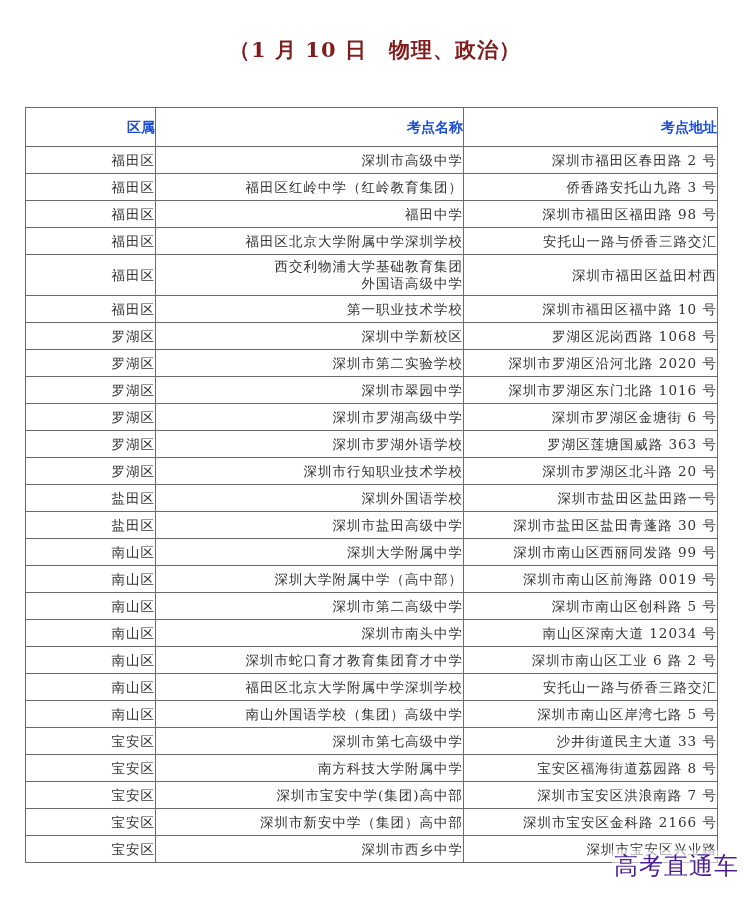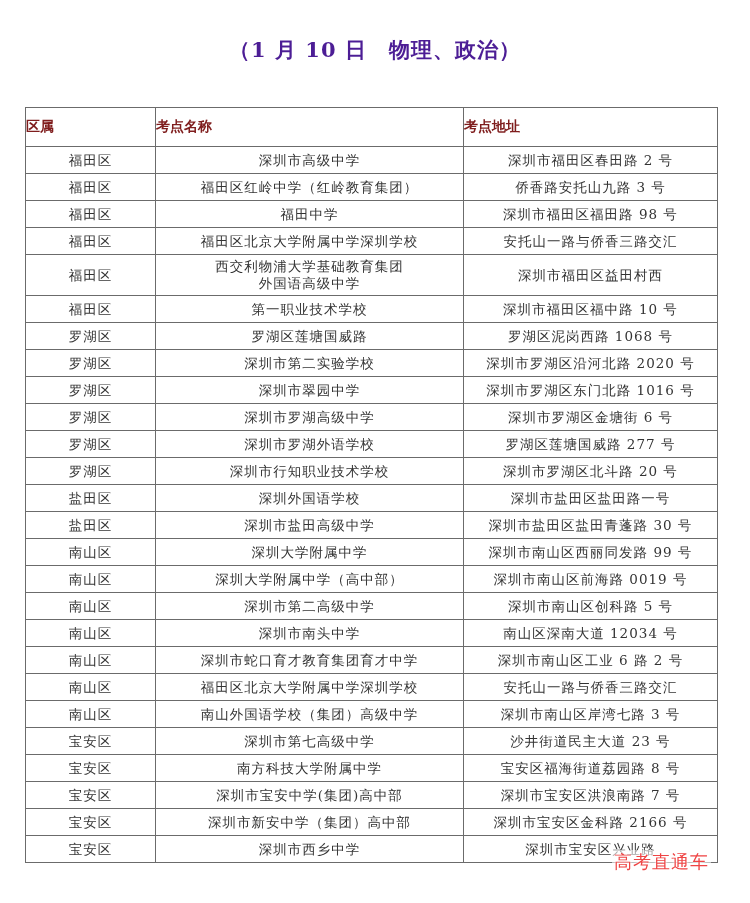--- a/index.html
+++ b/index.html
@@ -16,21 +16,21 @@
       color: #2a2a2a;
     }
     .title {
       position: absolute;
       top: 36px;
       left: 0;
       width: 750px;
       text-align: center;
       font-size: 21px;
       font-weight: bold;
-      color: #4c1d95;
+      color: #7f1d1d;
       letter-spacing: 1px;
       font-family: "DejaVu Serif", "Liberation Serif", serif;
     }
     table.sched {
       position: absolute;
       top: 107px;
       left: 25px;
       width: 692px;
       border-collapse: collapse;
       table-layout: fixed;
@@ -43,50 +43,49 @@
       padding: 0;
       font-size: 13.5px;
       line-height: 17px;
       color: #333;
       font-weight: normal;
       vertical-align: middle;
     }
     table.sched th {
       height: 38px;
       font-weight: bold;
-      color: #7f1d1d;
+      color: #1d4ed8;
       font-size: 14px;
-      text-align: left;
-      font-family: Liberation Mono, monospace;
+      text-align: right;
     }
     table.sched td {
       height: 26px;
     }
     table.sched tr.tall td {
       height: 40px;
     }
     td.district, td.name {
-      text-align: center;
+      text-align: right;
       letter-spacing: 1px;
     }
     td.addr {
-      text-align: center;
+      text-align: right;
       padding-left: 6px;
       letter-spacing: 1px;
       white-space: nowrap;
       overflow: hidden;
     }
     .name-line { display: block; }
     .watermark {
       position: absolute;
       left: 612px;
       top: 850px;
       font-family: "DejaVu Sans", "Liberation Sans", sans-serif;
-      font-size: 18px;
-      color: #ef4444;
+      font-size: 24px;
+      color: #4c1d95;
       letter-spacing: 1px;
       text-shadow: 0 0 2px #fff, 0 0 3px #fff;
       background: rgba(255,255,255,0.55);
       padding: 0 2px;
     }
   </style>
 </head>
 <body>
 
 <div class="title">（1 月 10 日　物理、政治）</div>
@@ -133,42 +132,42 @@
         </td>
         <td class="addr">深圳市福田区益田村西</td>
       </tr>
       <tr>
         <td class="district">福田区</td>
         <td class="name">第一职业技术学校</td>
         <td class="addr">深圳市福田区福中路 10 号</td>
       </tr>
       <tr>
         <td class="district">罗湖区</td>
-        <td class="name">罗湖区莲塘国威路</td>
+        <td class="name">深圳中学新校区</td>
         <td class="addr">罗湖区泥岗西路 1068 号</td>
       </tr>
       <tr>
         <td class="district">罗湖区</td>
         <td class="name">深圳市第二实验学校</td>
         <td class="addr">深圳市罗湖区沿河北路 2020 号</td>
       </tr>
       <tr>
         <td class="district">罗湖区</td>
         <td class="name">深圳市翠园中学</td>
         <td class="addr">深圳市罗湖区东门北路 1016 号</td>
       </tr>
       <tr>
         <td class="district">罗湖区</td>
         <td class="name">深圳市罗湖高级中学</td>
         <td class="addr">深圳市罗湖区金塘街 6 号</td>
       </tr>
       <tr>
         <td class="district">罗湖区</td>
         <td class="name">深圳市罗湖外语学校</td>
-        <td class="addr">罗湖区莲塘国威路 277 号</td>
+        <td class="addr">罗湖区莲塘国威路 363 号</td>
       </tr>
       <tr>
         <td class="district">罗湖区</td>
         <td class="name">深圳市行知职业技术学校</td>
         <td class="addr">深圳市罗湖区北斗路 20 号</td>
       </tr>
       <tr>
         <td class="district">盐田区</td>
         <td class="name">深圳外国语学校</td>
         <td class="addr">深圳市盐田区盐田路一号</td>
@@ -204,26 +203,26 @@
         <td class="addr">深圳市南山区工业 6 路 2 号</td>
       </tr>
       <tr>
         <td class="district">南山区</td>
         <td class="name">福田区北京大学附属中学深圳学校</td>
         <td class="addr">安托山一路与侨香三路交汇</td>
       </tr>
       <tr>
         <td class="district">南山区</td>
         <td class="name">南山外国语学校（集团）高级中学</td>
-        <td class="addr">深圳市南山区岸湾七路 3 号</td>
+        <td class="addr">深圳市南山区岸湾七路 5 号</td>
       </tr>
       <tr>
         <td class="district">宝安区</td>
         <td class="name">深圳市第七高级中学</td>
-        <td class="addr">沙井街道民主大道 23 号</td>
+        <td class="addr">沙井街道民主大道 33 号</td>
       </tr>
       <tr>
         <td class="district">宝安区</td>
         <td class="name">南方科技大学附属中学</td>
         <td class="addr">宝安区福海街道荔园路 8 号</td>
       </tr>
       <tr>
         <td class="district">宝安区</td>
         <td class="name">深圳市宝安中学(集团)高中部</td>
         <td class="addr">深圳市宝安区洪浪南路 7 号</td>

